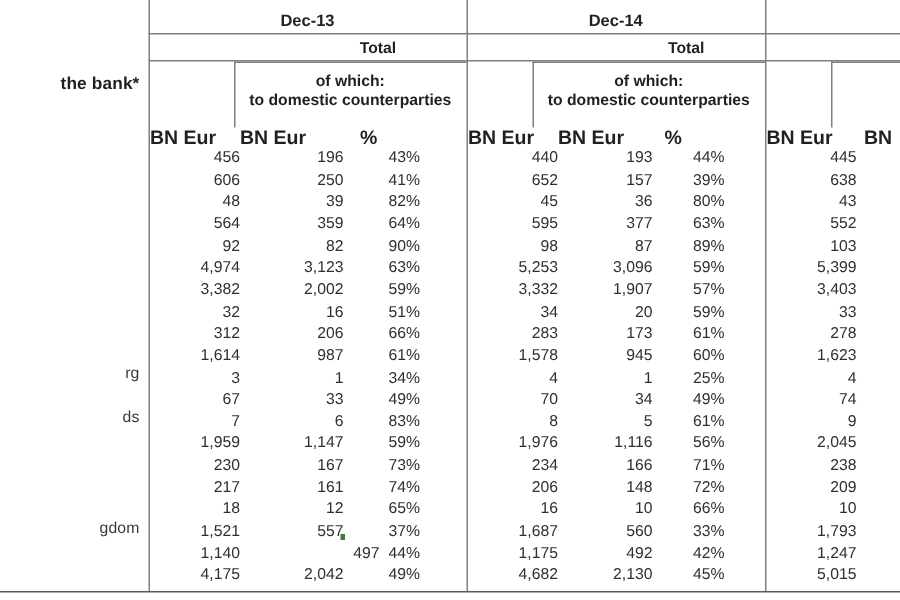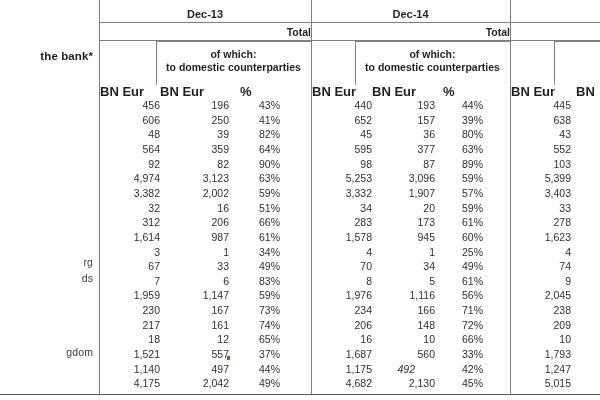--- a/index.html
+++ b/index.html
@@ -79,24 +79,25 @@
     text-align: center;
     font-size: 11px;
     font-weight: bold;
     white-space: nowrap;
   }
   .period-total {
     position: absolute;
     top: 26px;
     left: 0;
     width: 100%;
-    text-align: right;
+    text-align: center;
     font-size: 10.5px;
     font-weight: bold;
     white-space: nowrap;
+    padding-left: 47px;
   }
   
   .ofwhich-box {
     position: absolute;
     top: 41px;
     height: 44px;
     border-left: 1px solid #7f7f7f;
     border-top: 1px solid #7f7f7f;
     box-sizing: border-box;
   }
@@ -136,21 +137,21 @@
     background: #4a7a3a;
   }
 </style>
 </head>
 <body>
 
 <div id="sheet">
 
   <div class="rowlabels">
     <div class="rowlabel strong" style="top:50px;">the bank*</div>
-    <div class="rowlabel" style="top:256px;margin-left:16px;">rg</div>
+    <div class="rowlabel" style="top:243px;margin-left:16px;">rg</div>
     <div class="rowlabel" style="top:272px;">ds</div>
     <div class="rowlabel" style="top:346px;">gdom</div>
   </div>
 
   <div class="vline" style="left:99px; top:0; height:394px;"></div>
   <div class="vline" style="left:311px; top:0; height:394px;"></div>
   <div class="vline" style="left:510px; top:0; height:394px;"></div>
 
   <div class="hline" style="left:99px; top:22px; width:501px;"></div>
   <div class="hline" style="left:99px; top:40px; width:501px;"></div>
@@ -318,24 +319,24 @@
       <div class="cell" style="left: 443px; width: 40px; top: 333.4px;">66%</div>
       <div class="cell" style="left: 511px; width: 60px; top: 333.4px;">10</div>
       <div class="cell" style="left: 100px; width: 60px; top: 348.05px;">1,521</div>
       <div class="cell" style="left: 160px; width: 69px; top: 348.05px;">557</div>
       <div class="cell" style="left: 240px; width: 40px; top: 348.05px;">37%</div>
       <div class="cell" style="left: 312px; width: 60px; top: 348.05px;">1,687</div>
       <div class="cell" style="left: 372px; width: 63px; top: 348.05px;">560</div>
       <div class="cell" style="left: 443px; width: 40px; top: 348.05px;">33%</div>
       <div class="cell" style="left: 511px; width: 60px; top: 348.05px;">1,793</div>
       <div class="cell" style="left: 100px; width: 60px; top: 362.7px;">1,140</div>
-      <div class="cell" style="left: 160px; width: 69px; top: 362.7px;">497</div>
+      <div class="cell" style="left: 160px; width: 69px; top: 362.7px; padding-left: 24px;">497</div>
       <div class="cell" style="left: 240px; width: 40px; top: 362.7px;">44%</div>
       <div class="cell" style="left: 312px; width: 60px; top: 362.7px;">1,175</div>
-      <div class="cell" style="left: 352px; width: 63px; top: 362.7px; font-style: italic;">492</div>
+      <div class="cell" style="left: 372px; width: 63px; top: 362.7px;">492</div>
       <div class="cell" style="left: 443px; width: 40px; top: 362.7px;">42%</div>
       <div class="cell" style="left: 511px; width: 60px; top: 362.7px;">1,247</div>
       <div class="cell" style="left: 100px; width: 60px; top: 377.35px;">4,175</div>
       <div class="cell" style="left: 160px; width: 69px; top: 377.35px;">2,042</div>
       <div class="cell" style="left: 240px; width: 40px; top: 377.35px;">49%</div>
       <div class="cell" style="left: 312px; width: 60px; top: 377.35px;">4,682</div>
       <div class="cell" style="left: 372px; width: 63px; top: 377.35px;">2,130</div>
       <div class="cell" style="left: 443px; width: 40px; top: 377.35px;">45%</div>
       <div class="cell" style="left: 511px; width: 60px; top: 377.35px;">5,015</div>
     </div>

